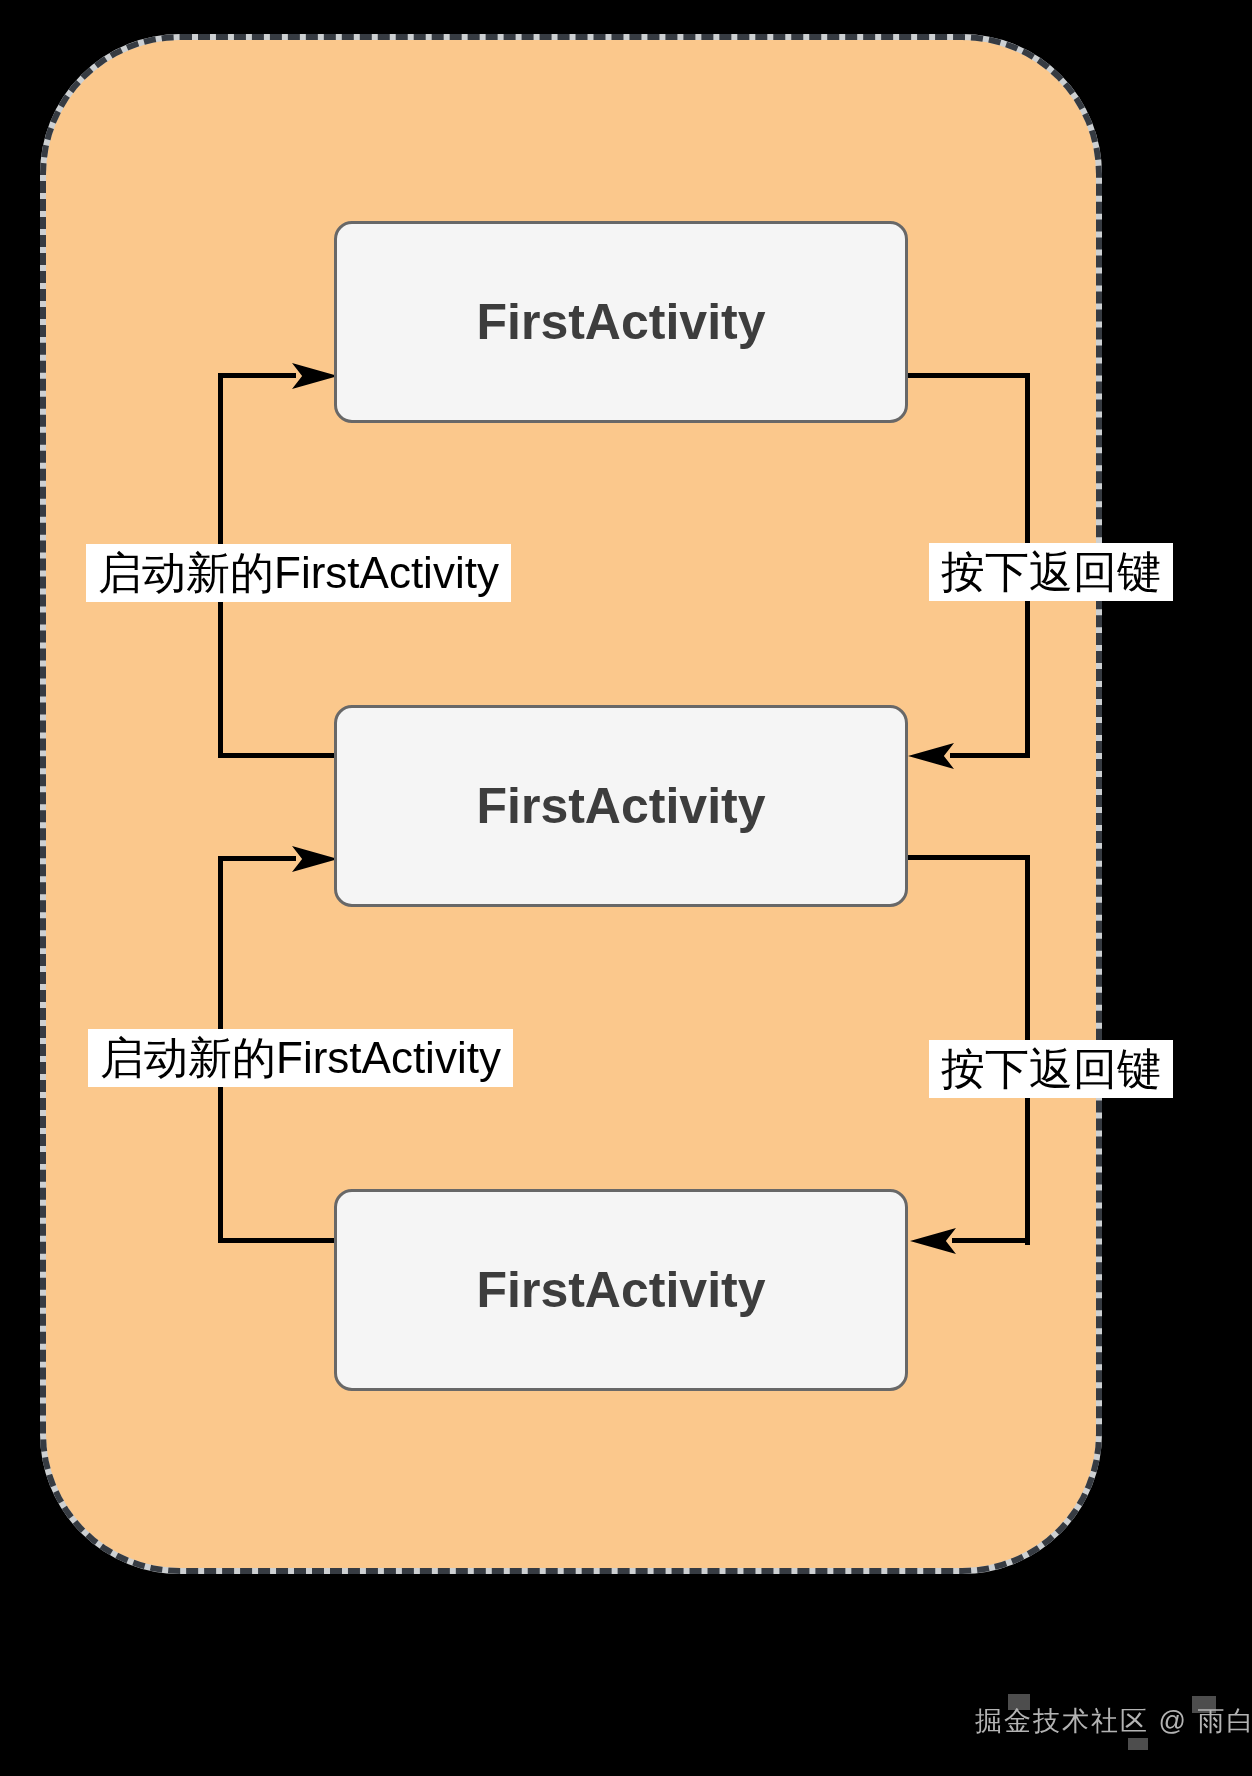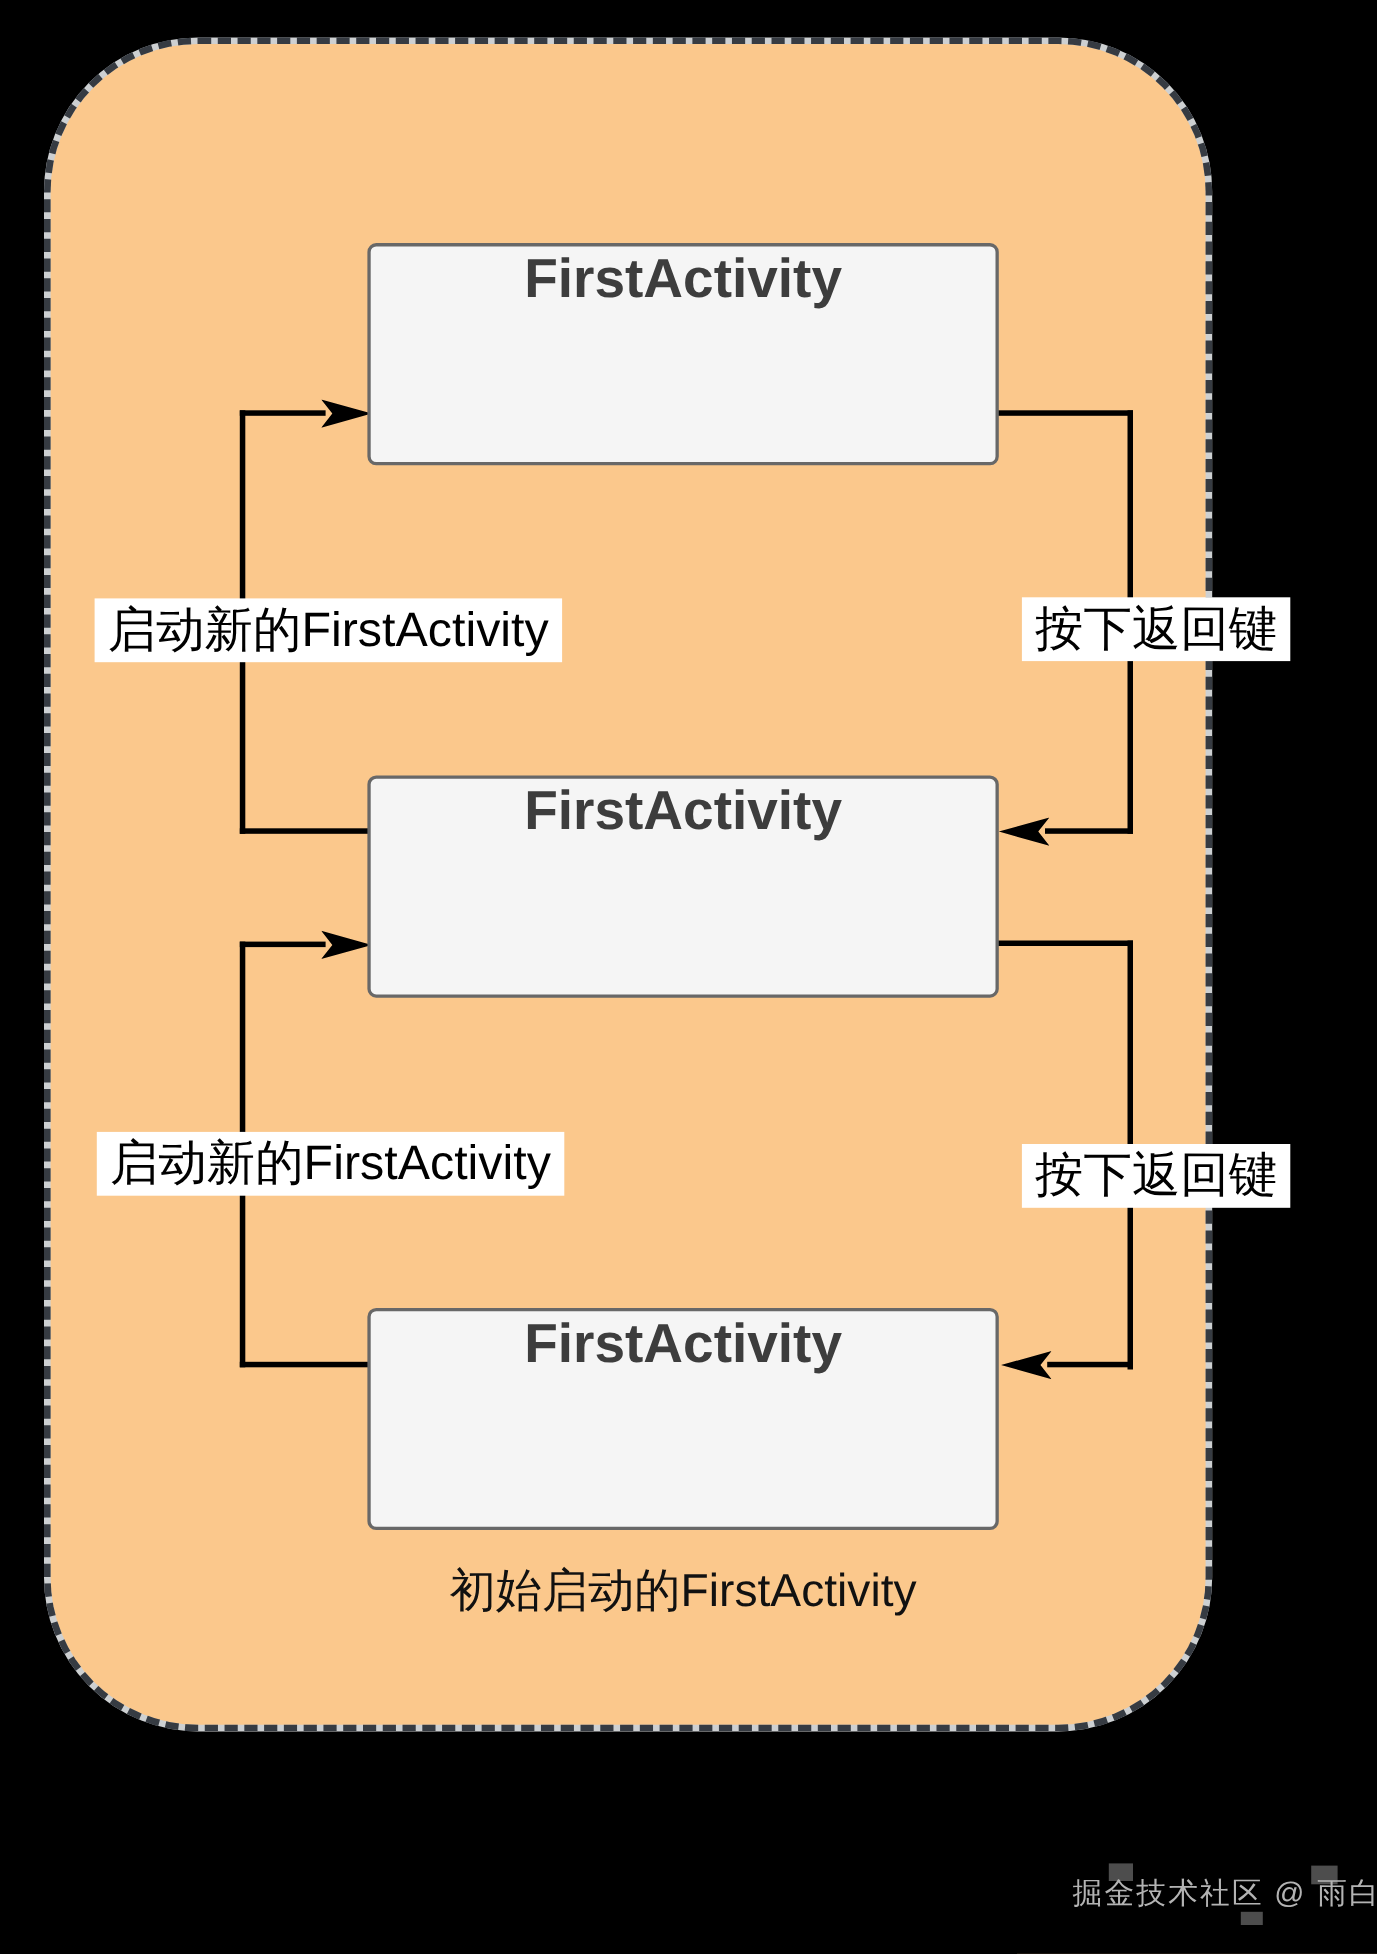--- a/index.html
+++ b/index.html
@@ -45,23 +45,24 @@
   }
   .arrow-r { clip-path: polygon(0 16%, 100% 50%, 0 84%, 22% 50%); }
   .arrow-l { clip-path: polygon(100% 16%, 0 50%, 100% 84%, 78% 50%); }
   
   .node {
     position: absolute;
     left: 334px;
     width: 574px; height: 202px;
     background: #F5F5F5;
     border: 3px solid #686868;
-    border-radius: 8px;
+    border-radius: 18px;
     box-sizing: border-box;
     display: flex;
+    align-items: center;
     justify-content: center;
   }
   .node-label {
     font-size: 50px;
     font-weight: bold;
     color: #3d3d3d;
     letter-spacing: 0px;
   }
   
   .edge-label {
@@ -133,20 +134,19 @@
   </div>
   <div class="node" style="top:1189px;">
     <span class="node-label">FirstActivity</span>
   </div>
 
   <div class="edge-label" style="left:58px;  top:544px;">启动新的FirstActivity</div>
   <div class="edge-label" style="left:901px; top:543px;">按下返回键</div>
   <div class="edge-label" style="left:60px;  top:1029px;">启动新的FirstActivity</div>
   <div class="edge-label" style="left:901px; top:1040px;">按下返回键</div>
 
-  <div class="caption">初始启动的FirstActivity</div>
 
   <div class="wm-block" style="left:1008px; top:1694px; width:22px; height:16px;"></div>
   <div class="wm-block" style="left:1128px; top:1738px; width:20px; height:12px;"></div>
   <div class="wm-block" style="left:1192px; top:1696px; width:24px; height:17px;"></div>
   <div class="watermark">掘金技术社区 @ 雨白</div>
 
 </div>
 
 </body></html>

